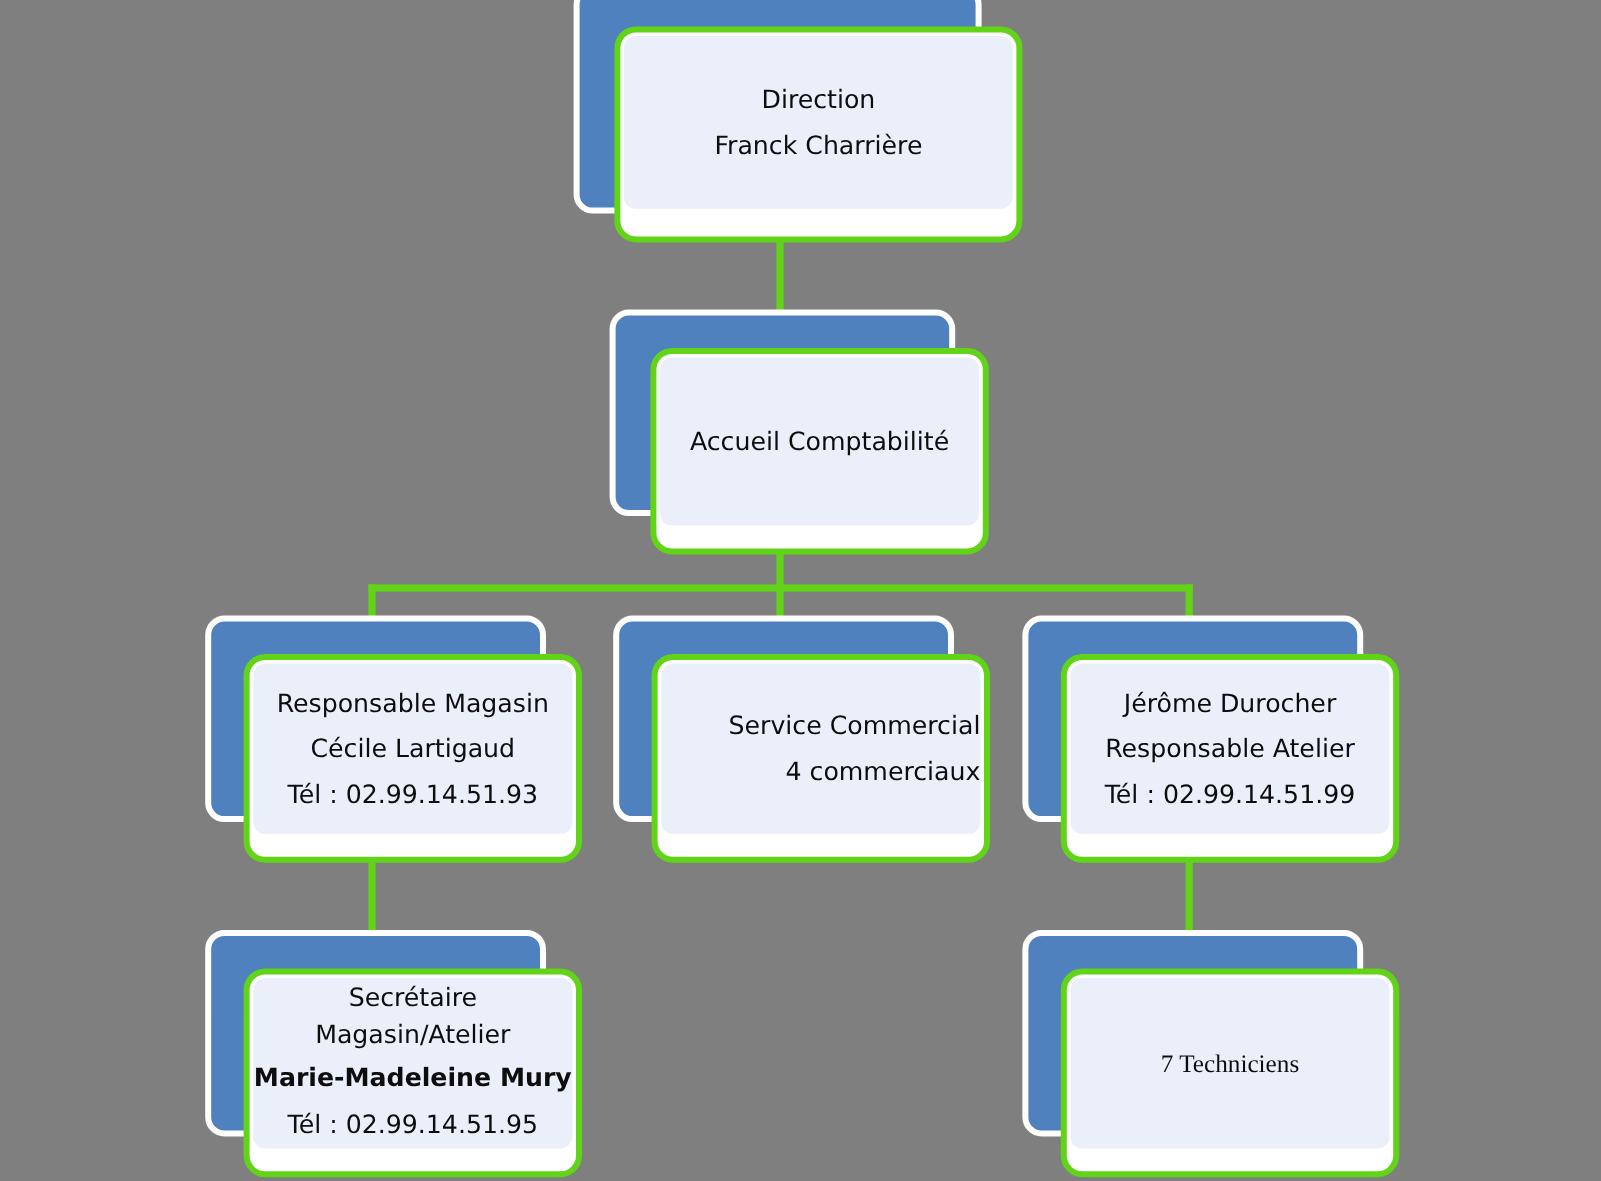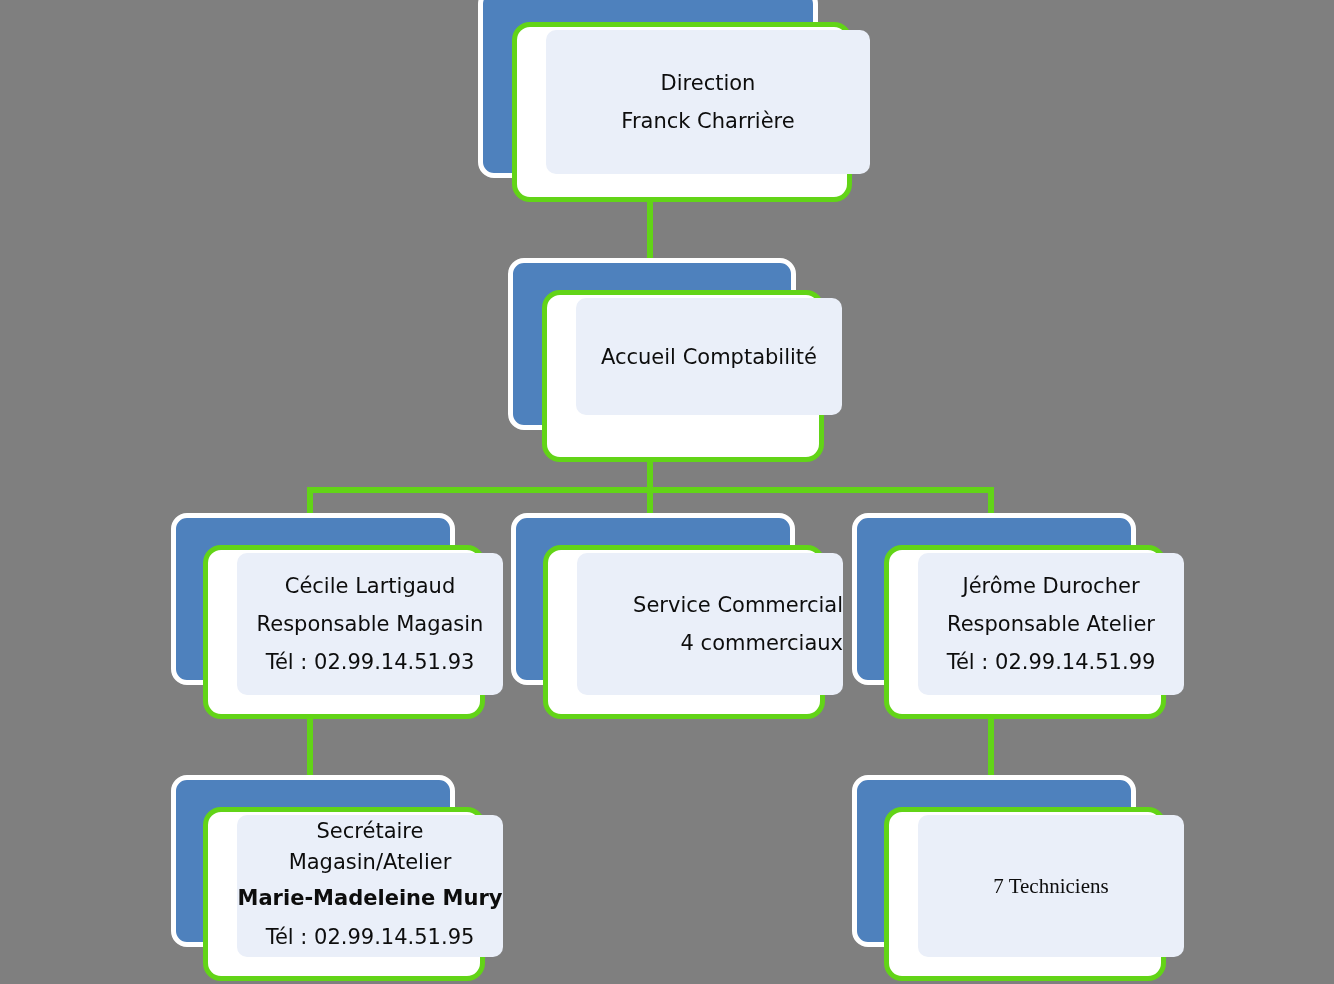--- a/index.html
+++ b/index.html
@@ -59,21 +59,20 @@
   
   .node .panel {
     position: absolute;
     background: #eaeff9;
     border-radius: 10px;
     box-sizing: border-box;
     display: flex;
     flex-direction: column;
     align-items: center;
     justify-content: center;
-    margin-left: 26px;
   }
   .line {
     color: #0d0d0d;
     font-size: 21px;
     line-height: 38px;
     white-space: nowrap;
     text-align: center;
   }
   .panel.tight .line {
     line-height: 31px;
@@ -104,31 +103,31 @@
     <div class="card" style="left:34px; top:34px; width:340px; height:180px;"></div>
     <div class="panel" style="left:42px; top:42px; width:324px; height:144px;">
       <div class="line">Direction</div>
       <div class="line">Franck Charrière</div>
     </div>
   </div>
 
   <div class="node" style="left:508px; top:258px; width:348px; height:210px;">
     <div class="plate" style="width:288px; height:172px;"></div>
     <div class="card" style="left:34px; top:32px; width:282px; height:172px;"></div>
-    <div class="panel" style="left:42px; top:40px; width:266px; height:117px;">
+    <div class="panel" style="left:42px; top:40px; width:266px; height:140px;">
       <div class="line">Accueil Comptabilité</div>
     </div>
   </div>
 
   <div class="node" style="left:171px; top:513px; width:316px; height:212px;">
     <div class="plate" style="width:284px; height:172px;"></div>
     <div class="card" style="left:32px; top:32px; width:282px; height:174px;"></div>
     <div class="panel" style="left:40px; top:40px; width:266px; height:142px;">
+      <div class="line">Responsable Magasin</div>
       <div class="line">Cécile Lartigaud</div>
-      <div class="line">Responsable Magasin</div>
       <div class="line">Tél : 02.99.14.51.93</div>
     </div>
   </div>
 
   <div class="node" style="left:511px; top:513px; width:316px; height:212px;">
     <div class="plate" style="width:284px; height:172px;"></div>
     <div class="card" style="left:32px; top:32px; width:282px; height:174px;"></div>
     <div class="panel" style="left:40px; top:40px; width:266px; height:142px;align-items:flex-end;">
       <div class="line">Service Commercial</div>
       <div class="line">4 commerciaux</div>

